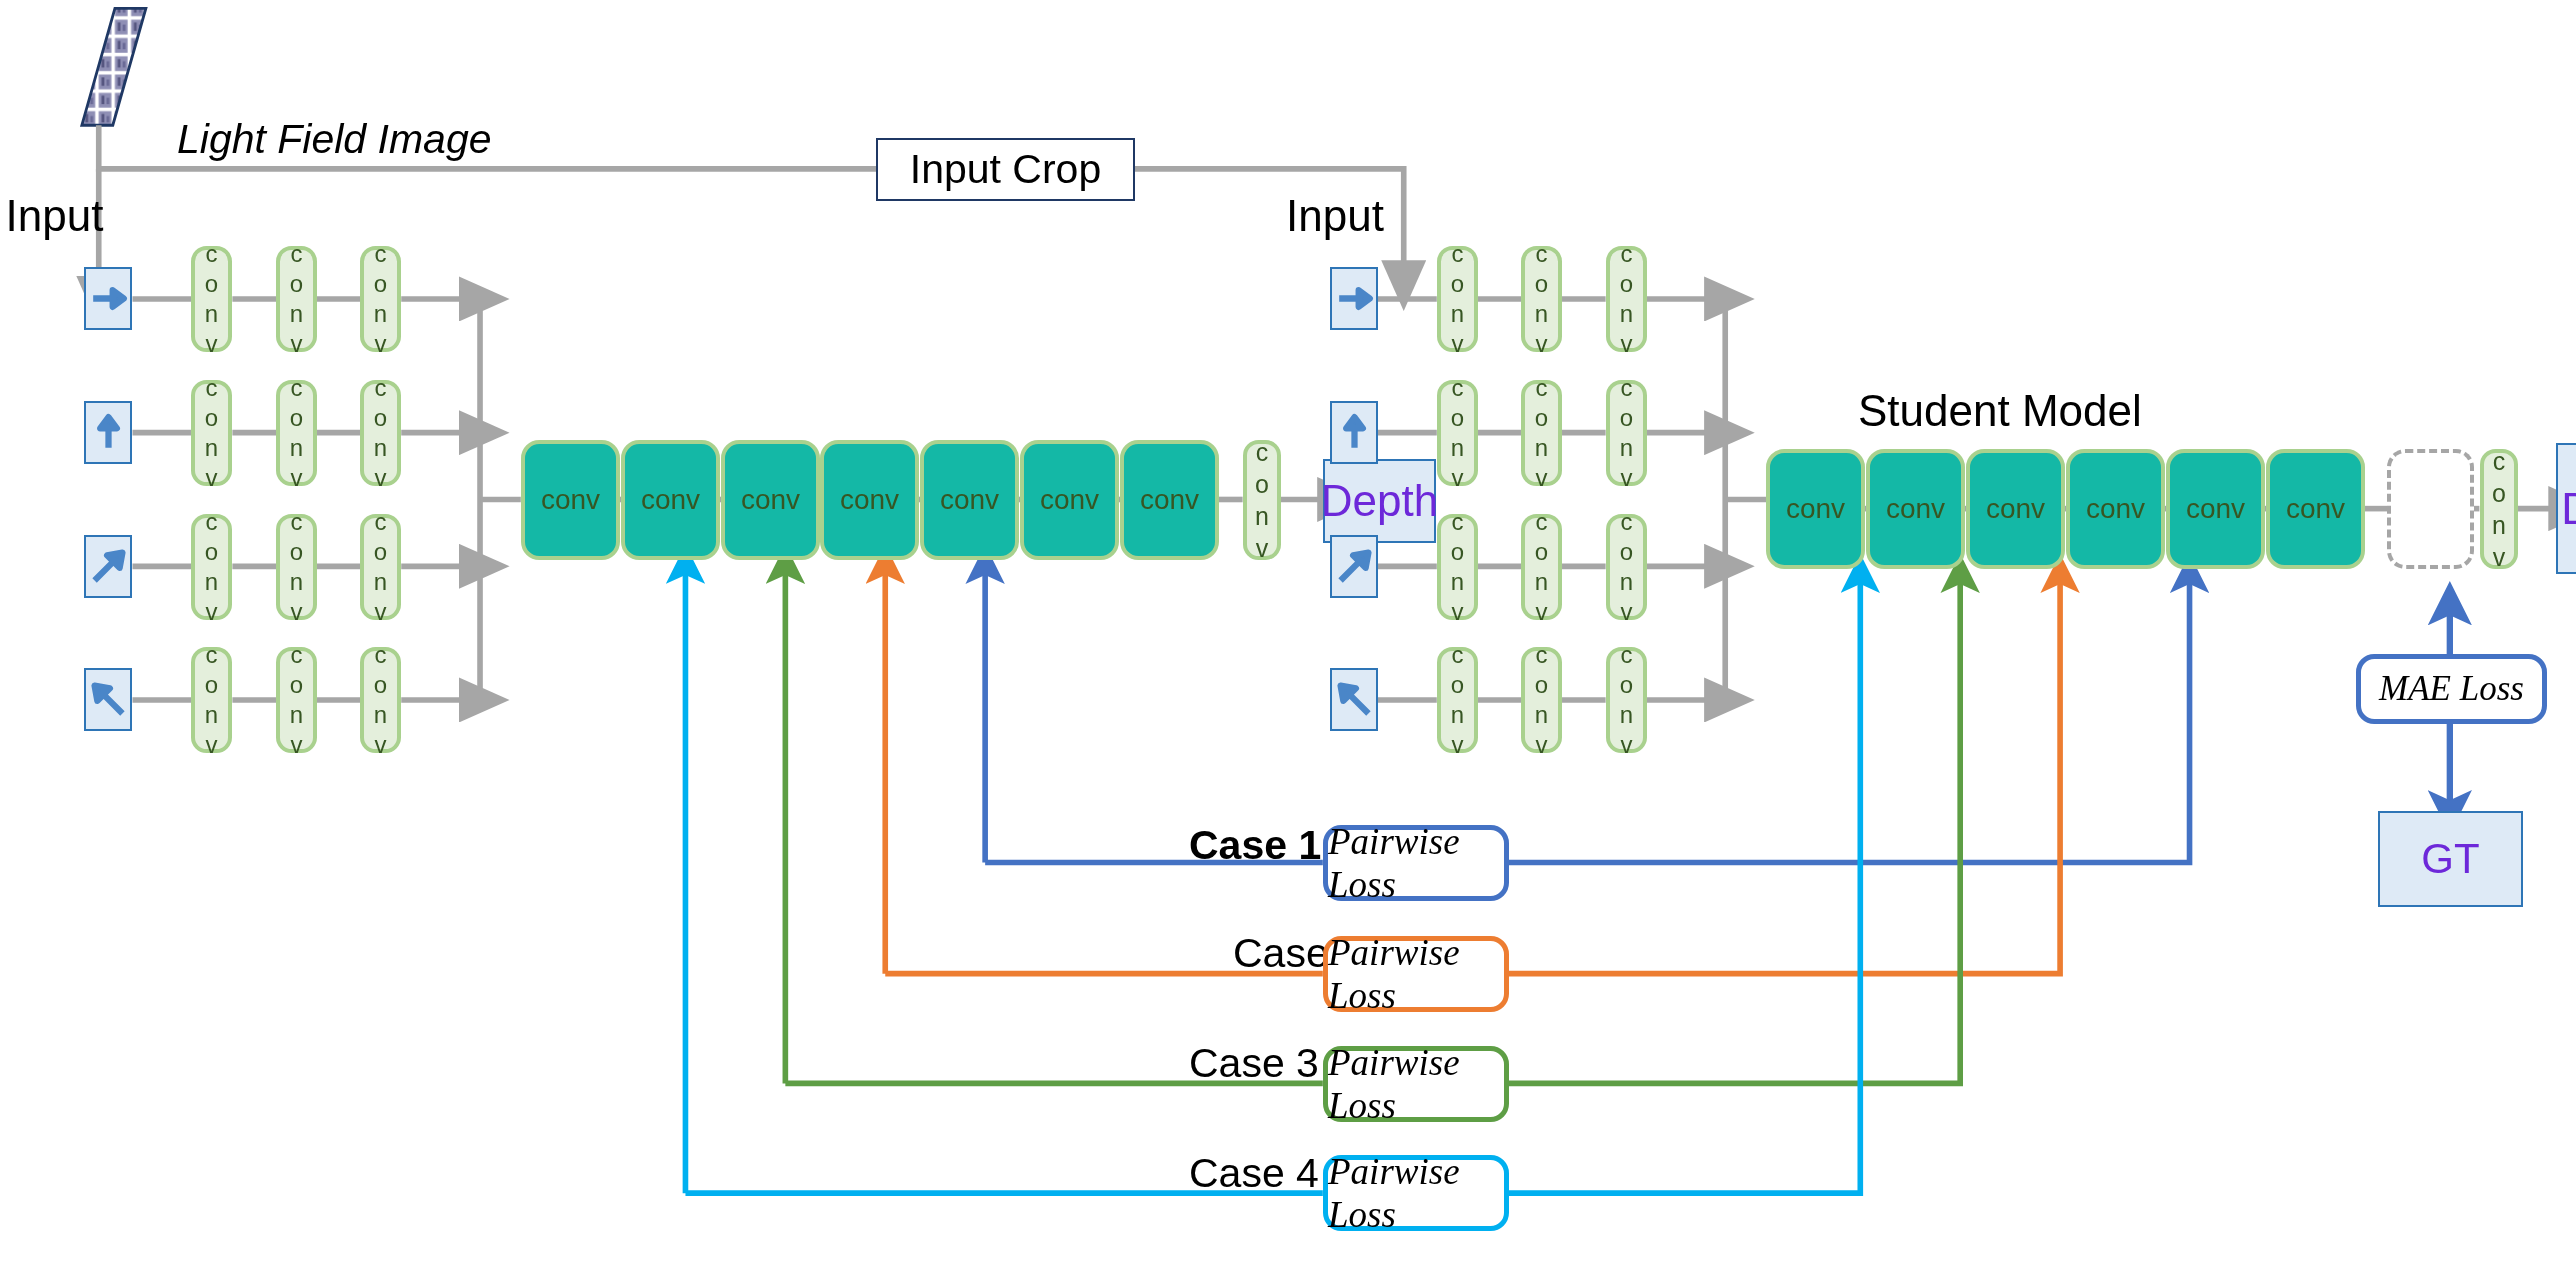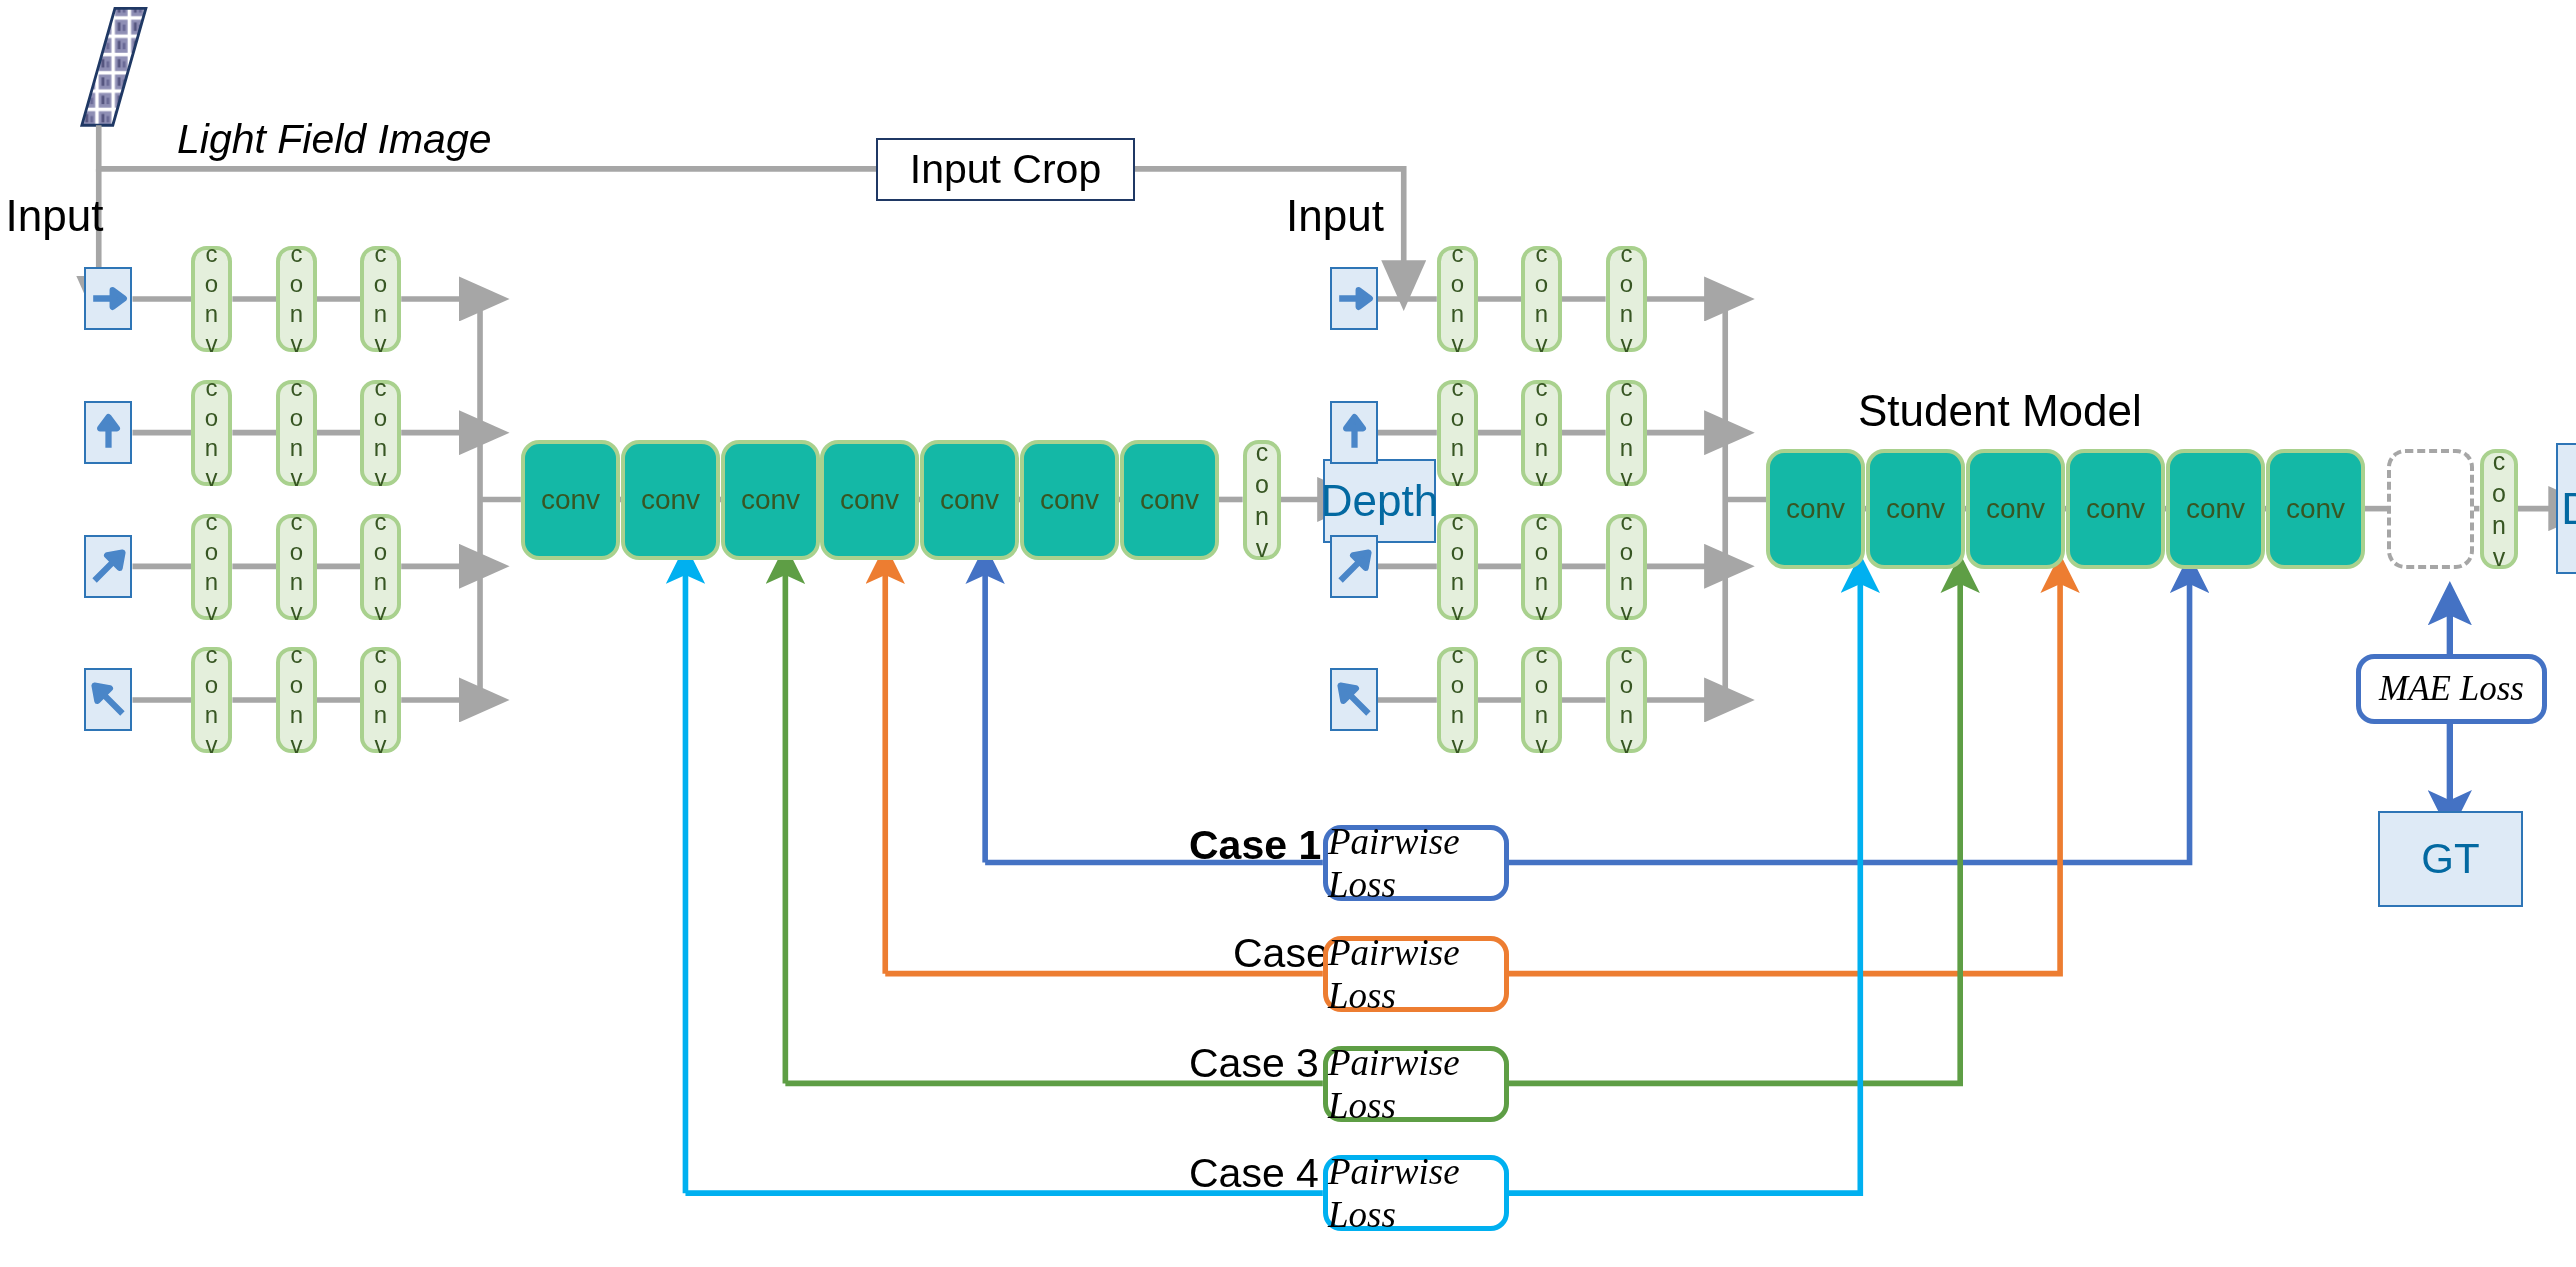--- a/index.html
+++ b/index.html
@@ -16,21 +16,21 @@
            display:flex;align-items:center;justify-content:center;color:#375623;
            font-family:"Liberation Sans", sans-serif;font-size:28px;box-sizing:border-box;}
   .convcol{position:absolute;background:#E4EFDC;border:4.2px solid #A9D18E;border-radius:15.5px;
            display:flex;flex-direction:column;align-items:center;justify-content:center;
            color:#375623;font-family:"Liberation Sans", sans-serif;font-size:25px;line-height:1.28;
            box-sizing:border-box;}
   .convcol span{display:block;}
   .convcol-tall{font-size:24px;line-height:1.25;}
   .xblk{position:absolute;background:#ffffff;border:4.9px dashed #A6A6A6;border-radius:18.3px;box-sizing:border-box;}
   .bluebox{position:absolute;background:#DEEAF6;border:2.8px solid #2E75B6;box-sizing:border-box;
-           display:flex;align-items:center;justify-content:center;color:#0369a1;}
+           display:flex;align-items:center;justify-content:center;color:#6d28d9;}
   .depthbox{font-size:44px;}
   .gtbox{font-size:42px;}
   .dbox{position:absolute;background:#fff;border:2.8px solid #1F3864;box-sizing:border-box;
         display:flex;align-items:center;justify-content:center;color:#000;font-size:41px;}
   .lossbox{position:absolute;background:#fff;border-radius:18.3px;box-sizing:border-box;
            display:flex;align-items:center;justify-content:center;
            font-family:"Liberation Serif", serif;font-style:italic;color:#000000;}
   .pwloss{font-size:37px;border:5.6px solid #4472C4;}
   .maeloss{font-size:35px;border:5.6px solid #4472C4;}
 </style>

